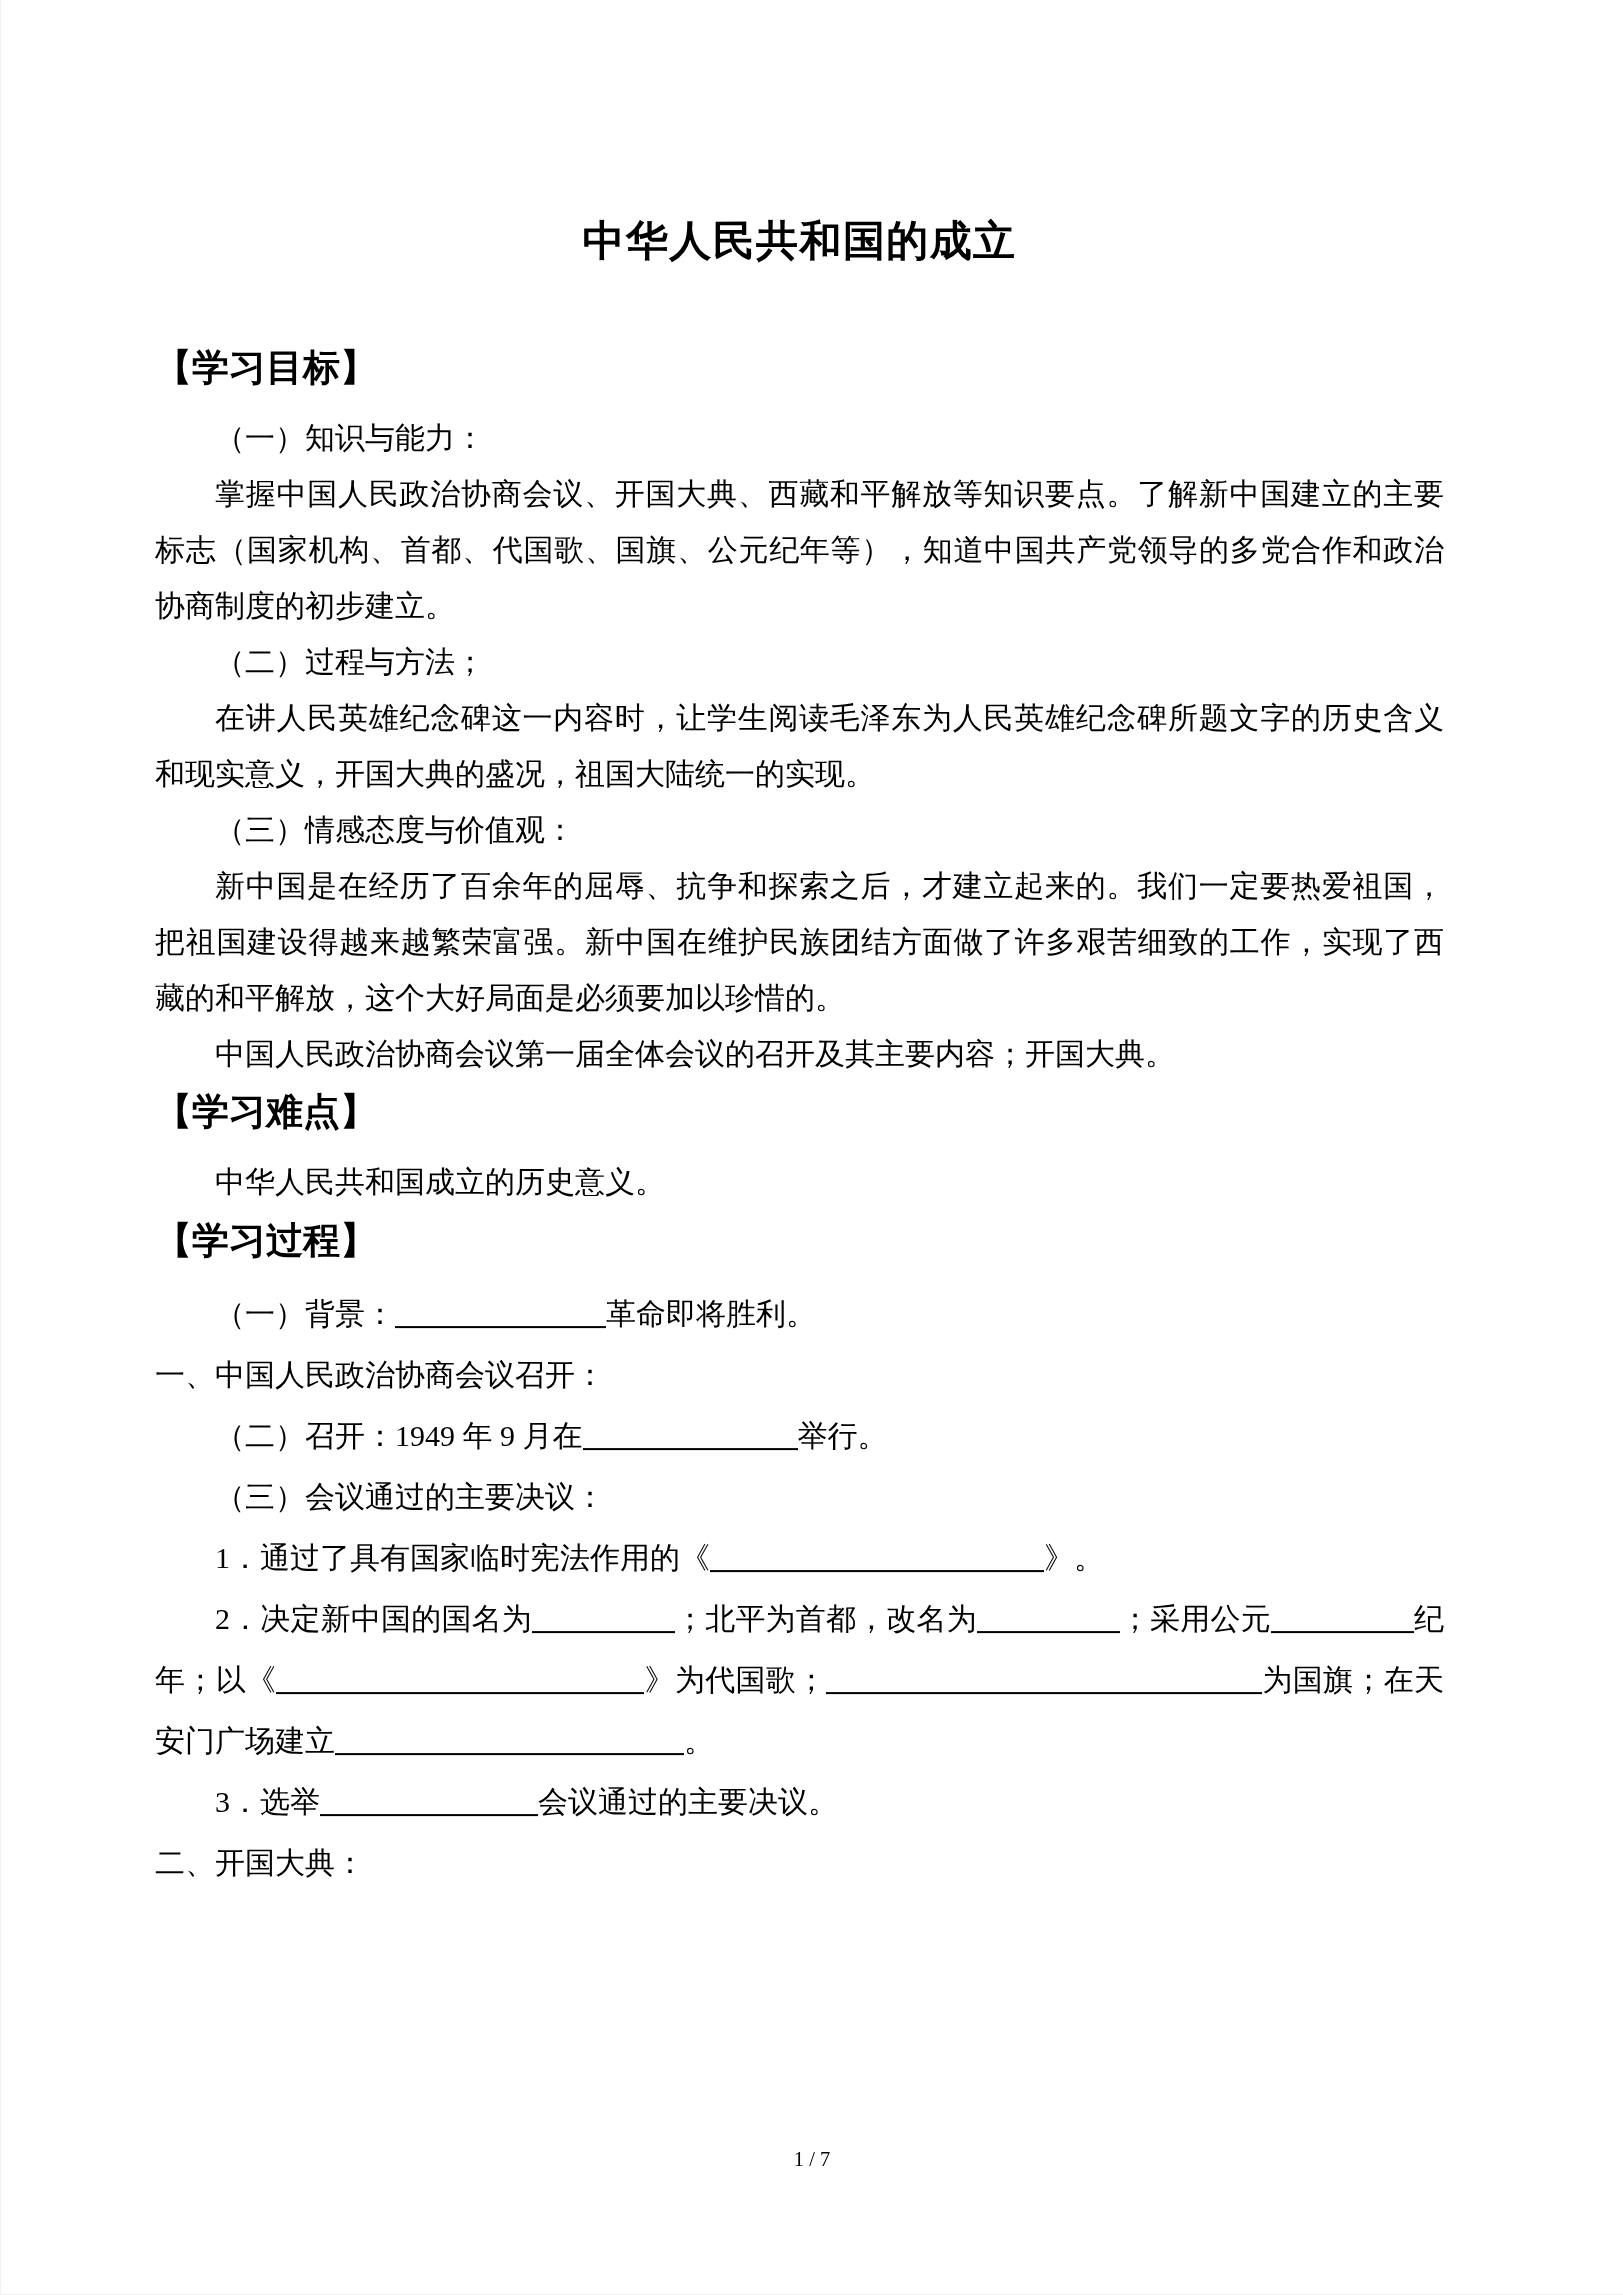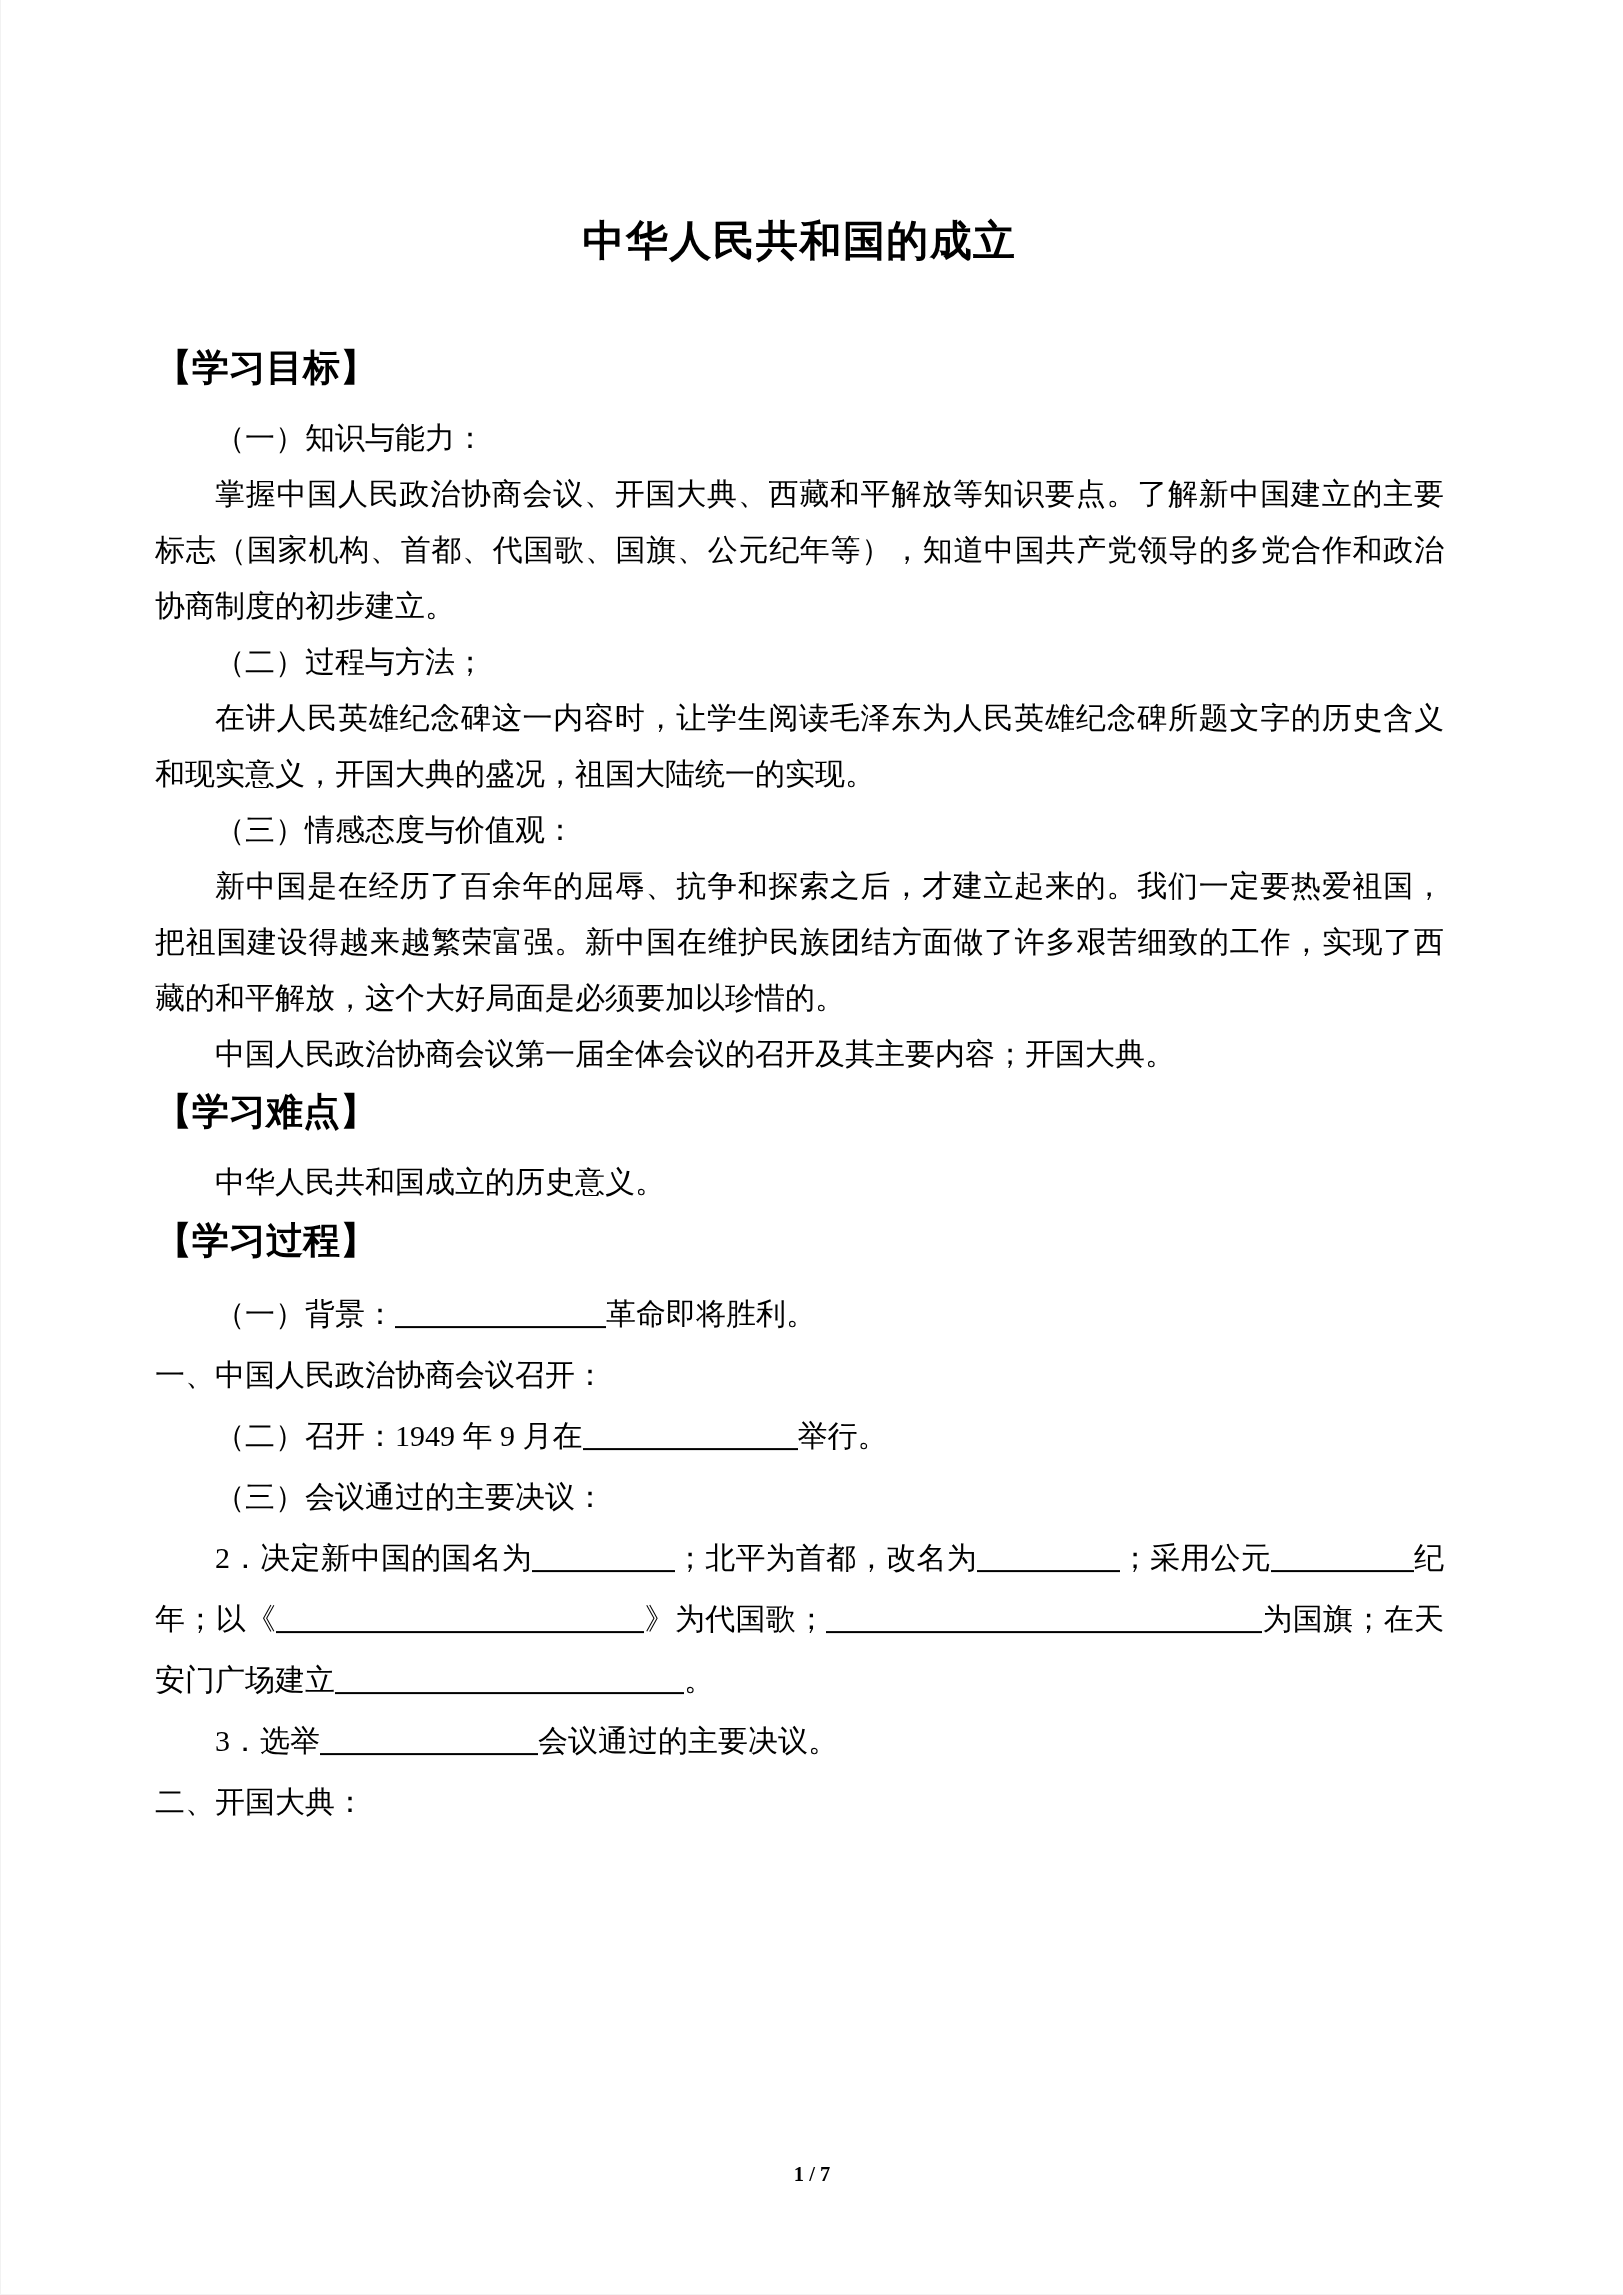--- a/index.html
+++ b/index.html
@@ -41,24 +41,24 @@
     .blank {
       display: inline-block;
       height: 0;
       border-bottom: 2px solid #000;
       transform: translateY(4.1px);
     }
     .footer {
       position: absolute;
       left: 0;
       right: 0;
-      bottom: 108px;
+      bottom: 123px;
       text-align: center;
       font-size: 20.5px;
-      font-weight: bold;
+      font-weight: normal;
     }
   </style>
 </head>
 <body>
 
 <div class="page">
 
   <h1 class="doc-title">中华人民共和国的成立</h1>
 
   <h2 class="sec-heading">【学习目标】</h2>
@@ -77,20 +77,21 @@
   <h2 class="sec-heading">【学习过程】</h2>
 
   <p class="para proc"><span>（一）背景：</span><span class="blank" style="width:211px"></span><span>革命即将胜利。</span></p>
 
   <p class="para proc noind">一、中国人民政治协商会议召开：</p>
 
   <p class="para proc"><span>（二）召开：1949 年 9 月在</span><span class="blank" style="width:215px"></span><span>举行。</span></p>
 
   <p class="para proc">（三）会议通过的主要决议：</p>
 
+  <p class="para proc"><span>1．通过了具有国家临时宪法作用的《</span><span class="blank" style="width:334px"></span><span>》。</span></p>
 
   <p class="para proc"><span>2．决定新中国的国名为</span><span class="blank" style="width:143px"></span><span>；北平为首都，改名为</span><span class="blank" style="width:143px"></span><span>；采用公元</span><span class="blank" style="width:143px"></span><span>纪年；以《</span><span class="blank" style="width:368px"></span><span>》为代国歌；</span><span class="blank" style="width:436px"></span><span>为国旗；在天安门广场建立</span><span class="blank" style="width:349px"></span><span>。</span></p>
 
   <p class="para proc"><span>3．选举</span><span class="blank" style="width:218px"></span><span>会议通过的主要决议。</span></p>
 
   <p class="para proc noind">二、开国大典：</p>
 
   <div class="footer">1 / 7</div>
 
 </div>

